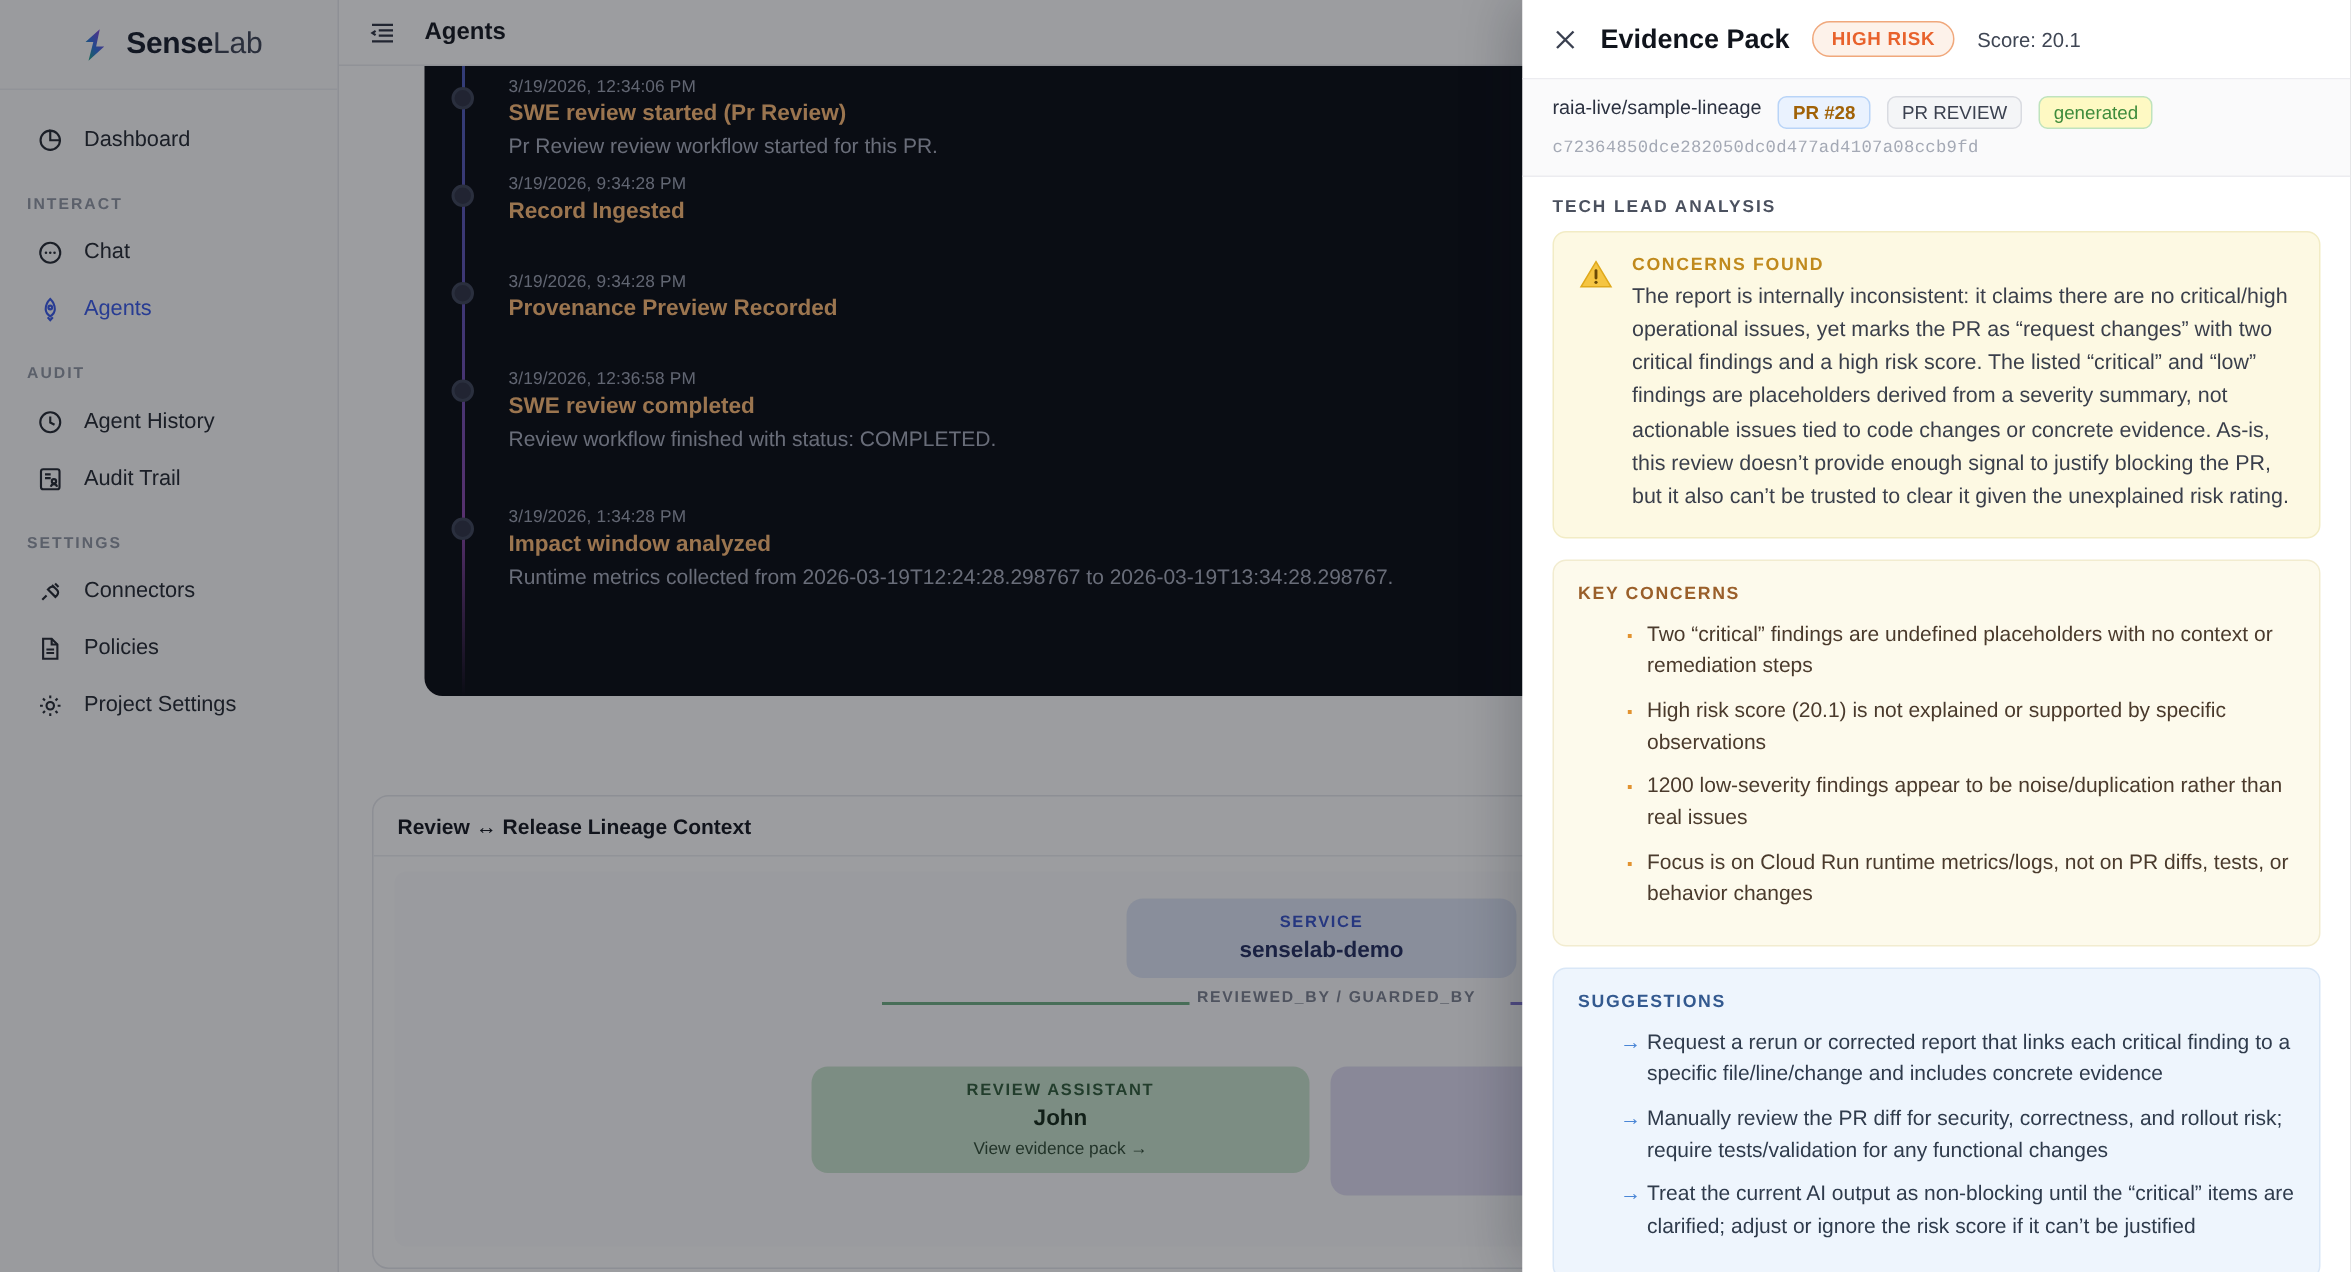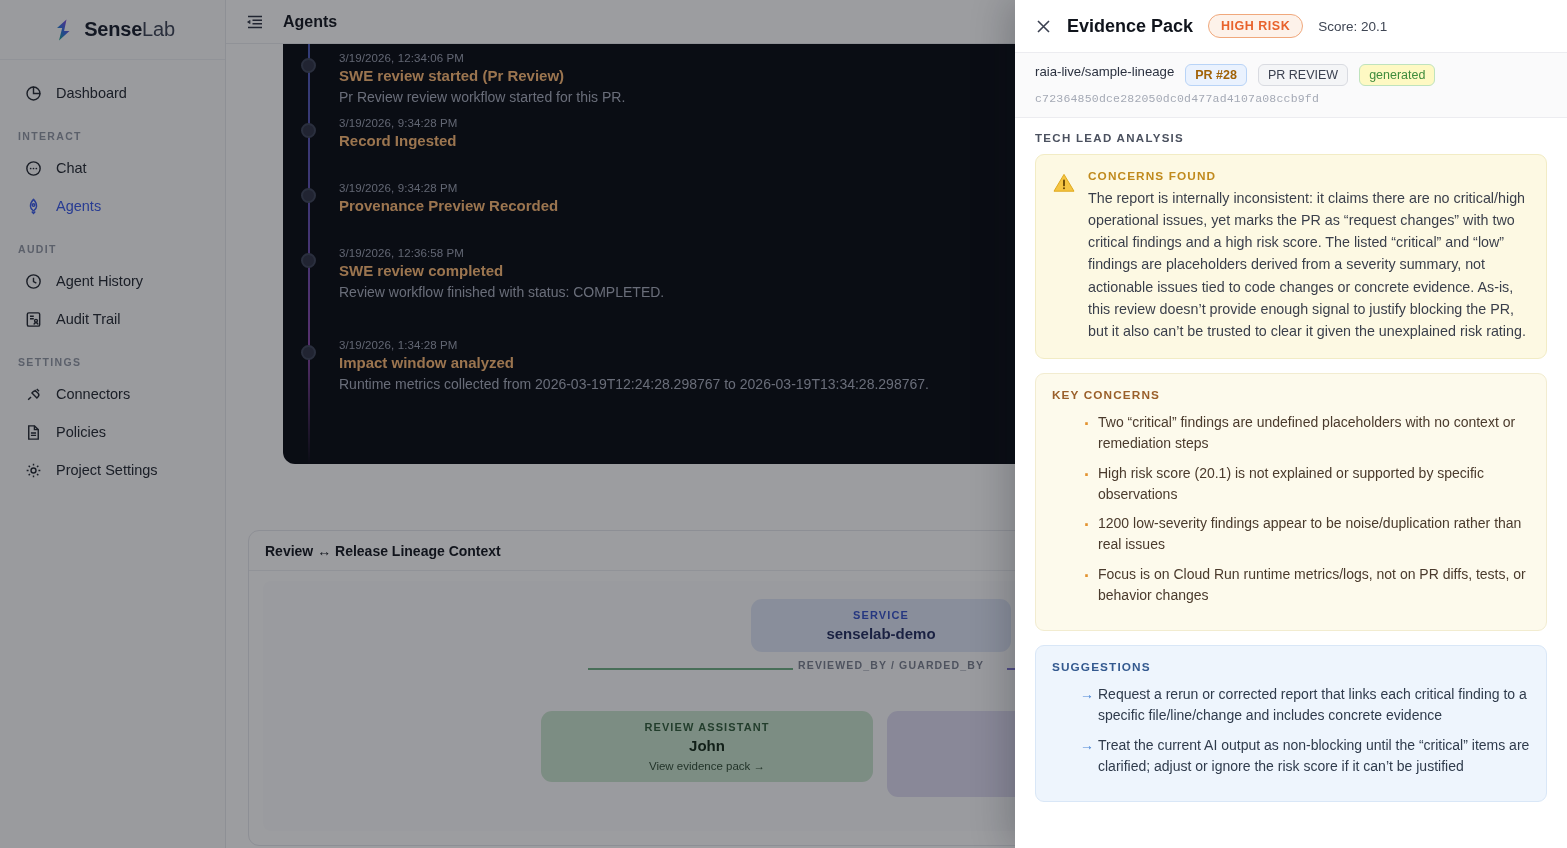--- a/index.html
+++ b/index.html
@@ -424,19 +424,20 @@
           <li>High risk score (20.1) is not explained or supported by specific observations</li>
           <li>1200 low-severity findings appear to be noise/duplication rather than real issues</li>
           <li>Focus is on Cloud Run runtime metrics/logs, not on PR diffs, tests, or behavior changes</li>
         </ul>
       </div>
 
       <div class="box box-sugg">
         <div class="s-title">SUGGESTIONS</div>
         <ul class="bullets">
           <li>Request a rerun or corrected report that links each critical finding to a specific file/line/change and includes concrete evidence</li>
+          <li>Manually review the PR diff for security, correctness, and rollout risk; require tests/validation for any functional changes</li>
           <li>Treat the current AI output as non-blocking until the “critical” items are clarified; adjust or ignore the risk score if it can’t be justified</li>
         </ul>
       </div>
     </div>
   </aside>
 
 </div>
 
 </body></html>

